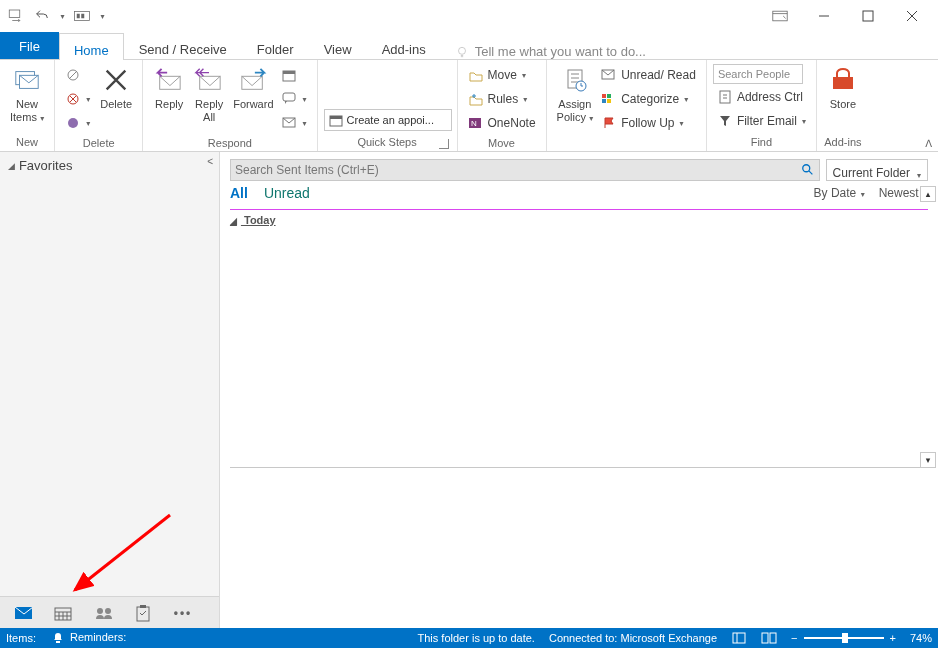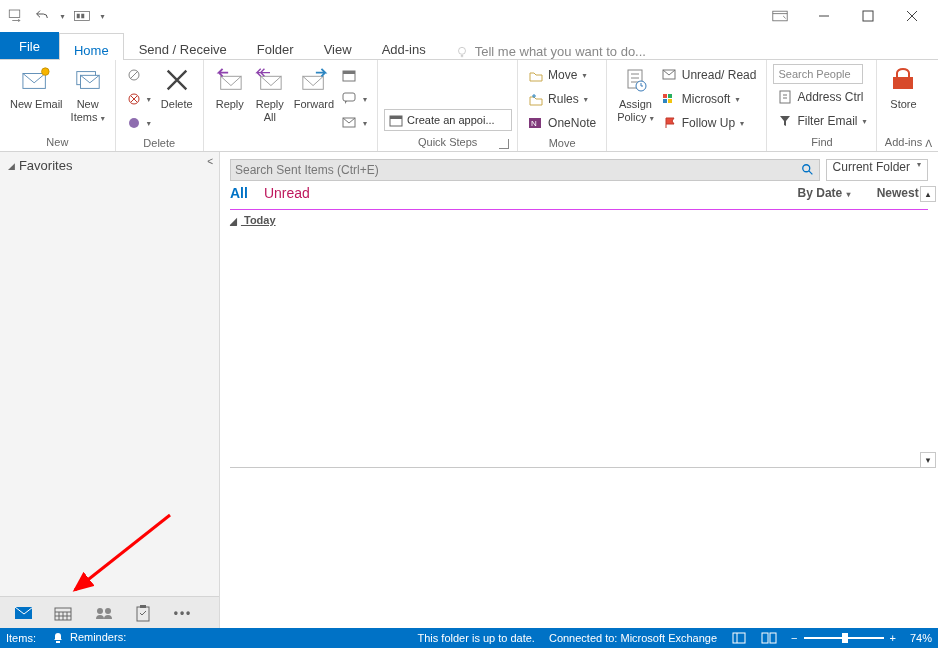--- a/index.html
+++ b/index.html
@@ -31,25 +31,25 @@
   .navleft { width: 220px; border-right: 1px solid #d9d9d9; background: #f4f4f4; position: relative; display:flex; flex-direction:column;}
   .favhdr { padding: 6px 8px; font-size: 13px; color: #444; display:flex; align-items:center;}
   .favhdr .tri { font-size: 9px; margin-right: 4px; color:#666;}
   .collapse-caret { position: absolute; top: 4px; right: 6px; font-size: 10px; color:#666; }
   .navbottom { height: 32px; background: #eaeaea; border-top: 1px solid #d4d4d4; display: flex; align-items: center; gap: 22px; padding: 0 14px; color:#555;}
   .navbottom .navicon { width:18px; height:18px; display:flex; align-items:center; justify-content:center;}
   .mainarea { flex: 1; display: flex; flex-direction: column; }
   .searchrow { padding: 7px 10px 4px 10px; display:flex; gap:6px; }
   .searchbox { flex:1; border: 1px solid #c8c8c8; height: 22px; display:flex; align-items:center; padding:0 4px; color:#777; font-size:12px; background:#e5e5e5;}
   .searchbox .mag { margin-left:auto; color:#0072c6; font-size:14px;}
-  .scopebox { border:1px solid #c8c8c8; height:22px; display:flex; align-items:flex-start; padding: 0 6px; font-size:12px; color:#444; gap:6px; background:#fff;}
+  .scopebox { border:1px solid #c8c8c8; height:22px; display:flex; align-items:flex-end; padding: 0 6px; font-size:12px; color:#444; gap:6px; background:#fff;}
   .filterrow { padding: 0 10px 4px 10px; display:flex; align-items:center; font-size:14px;}
   .filterrow .all { color:#0072c6; font-weight:600; margin-right:16px;}
-  .filterrow .unread { color:#be185d; }
-  .filterrow .right { margin-left:auto; font-size:12px; color:#555; display:flex; gap:26px;font-weight:bold;}
+  .filterrow .unread { color:#0f766e; }
+  .filterrow .right { margin-left:auto; font-size:12px; color:#555; display:flex; gap:14px;}
   .grouphdr { margin: 4px 10px 0 10px; border-top: 1px solid #d946ef; padding-top:4px; font-size:11px; font-weight:600; color:#555;text-decoration:underline;}
   .grouphdr .tri { font-size:9px; margin-right:4px;}
   .listarea { flex:1; position:relative; margin: 0 10px;}
   .listarea .btm { position:absolute; bottom:0; left:0; right:0; border-top:1px solid #c8c8c8;}
   .scrollbtn { position:absolute; right:-8px; border:1px solid #c8c8c8; width:16px; height:16px; font-size:9px; display:flex; align-items:center; justify-content:center; background:#fff;}
   .statusbar { height: 20px; background:#0072c6; color:#fff; display:flex; align-items:center; font-size:11px; padding: 0 6px; gap:14px;}
   .statusbar .spacer { flex:1; }
   .statusbar .sicon { width:16px; height:14px; display:inline-flex; align-items:center; justify-content:center;}
   .zoom { display:flex; align-items:center; gap:6px;}
   .zoomtrack { width:80px; height:2px; background:#fff; position:relative;}
@@ -137,30 +137,20 @@
   </div>
 </div>
 
 <div class="ribbon">
 
   <div class="ribbon-group">
     <div class="body">
       <div class="rbtn">
         <span class="ricon">
             <svg width="30" height="28" viewBox="0 0 32 30">
-              <rect x="2" y="8" width="24" height="16" fill="none" stroke="#5b8bb4" stroke-width="1"></rect>
-              <path d="M2 8 L14 18 L26 8" fill="none" stroke="#5b8bb4"></path>
-              <circle cx="26" cy="6" r="4" fill="#f7b500" stroke="#c79000"></circle>
-            </svg>
-          </span>
-        <span style="white-space:pre-line;">New Email</span>
-      </div>
-      <div class="rbtn">
-        <span class="ricon">
-            <svg width="30" height="28" viewBox="0 0 32 30">
               <rect x="4" y="6" width="20" height="14" fill="none" stroke="#5b8bb4"></rect>
               <rect x="8" y="10" width="20" height="14" fill="#fff" stroke="#5b8bb4"></rect>
               <path d="M8 10 L18 18 L28 10" stroke="#5b8bb4" fill="none"></path>
             </svg>
           </span>
         <span>New<br>Items<span class="dropcaret"> ▾</span></span>
       </div>
     </div>
     <div class="caption">New</div>
   </div>
@@ -261,20 +251,21 @@
             <span class="sicon">
               <svg width="16" height="14">
                 <rect x="1" y="2" width="12" height="9" fill="none" stroke="#777"></rect>
                 <path d="M1 2 l6 5 l6 -5" stroke="#777" fill="none"></path>
               </svg>
             </span>
             <span class="dropcaret">▾</span>
           </div>
       </div>
     </div>
+    <div class="caption">Respond</div>
   </div>
 
   <div class="ribbon-group" style="width:140px;">
     <div class="body" style="width:100%; flex-direction:column;">
       <div style="flex:1;"></div>
       <div style="border:1px solid #c8c8c8; height:22px; display:flex; align-items:center; width:128px; margin-bottom:2px;">
         <span class="sicon" style="margin:0 4px;">
             <svg width="14" height="14">
               <rect x="1" y="3" width="12" height="10" fill="none" stroke="#666"></rect>
               <rect x="1" y="3" width="12" height="3" fill="#666"></rect>
@@ -350,21 +341,21 @@
           </div>
         <div class="rsmall">
             <span class="sicon">
               <svg width="16" height="12">
                 <rect x="1" y="1" width="4" height="4" fill="#e74c3c"></rect>
                 <rect x="6" y="1" width="4" height="4" fill="#27ae60"></rect>
                 <rect x="1" y="6" width="4" height="4" fill="#2e86c1"></rect>
                 <rect x="6" y="6" width="4" height="4" fill="#f1c40f"></rect>
               </svg>
             </span>
-            <span>Microsoft</span>
+            <span>Categorize</span>
             <span class="dropcaret">▾</span>
           </div>
         <div class="rsmall">
             <span class="sicon">
               <svg width="14" height="14">
                 <path d="M3 2 v10 M3 2 h8 l-2 3 l2 3 h-8" fill="#e74c3c" stroke="#c0392b"></path>
               </svg>
             </span>
             <span>Follow Up</span>
             <span class="dropcaret">▾</span>

